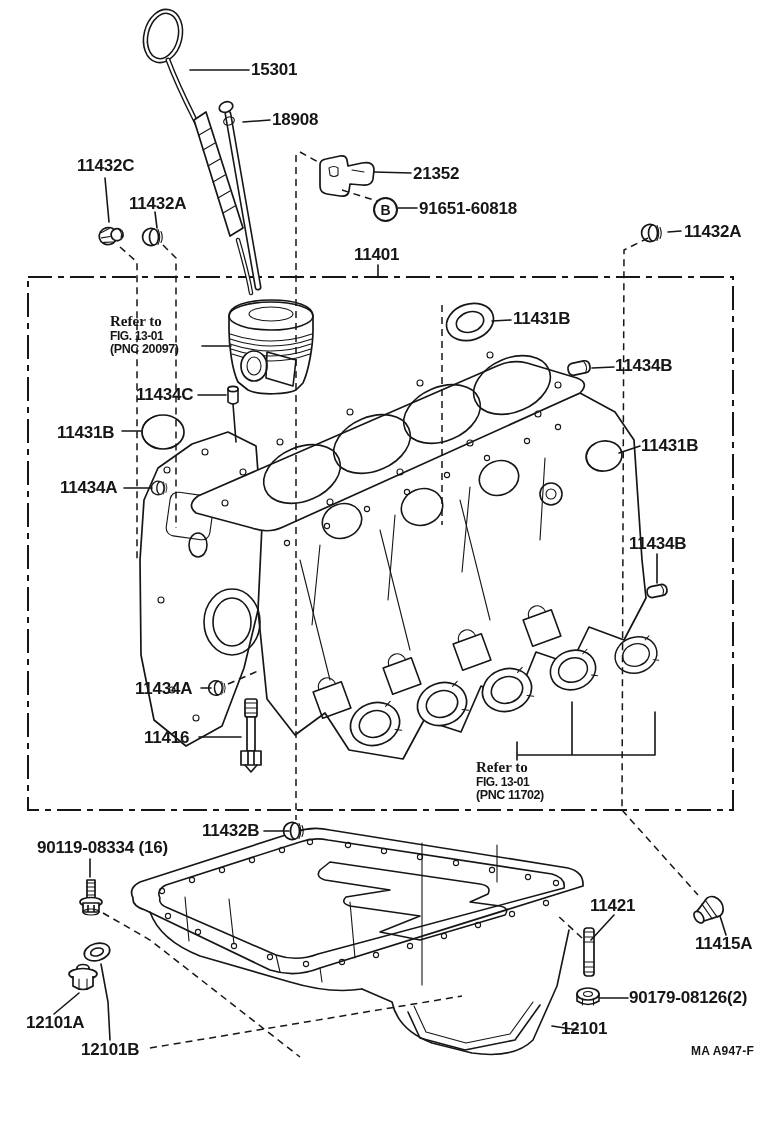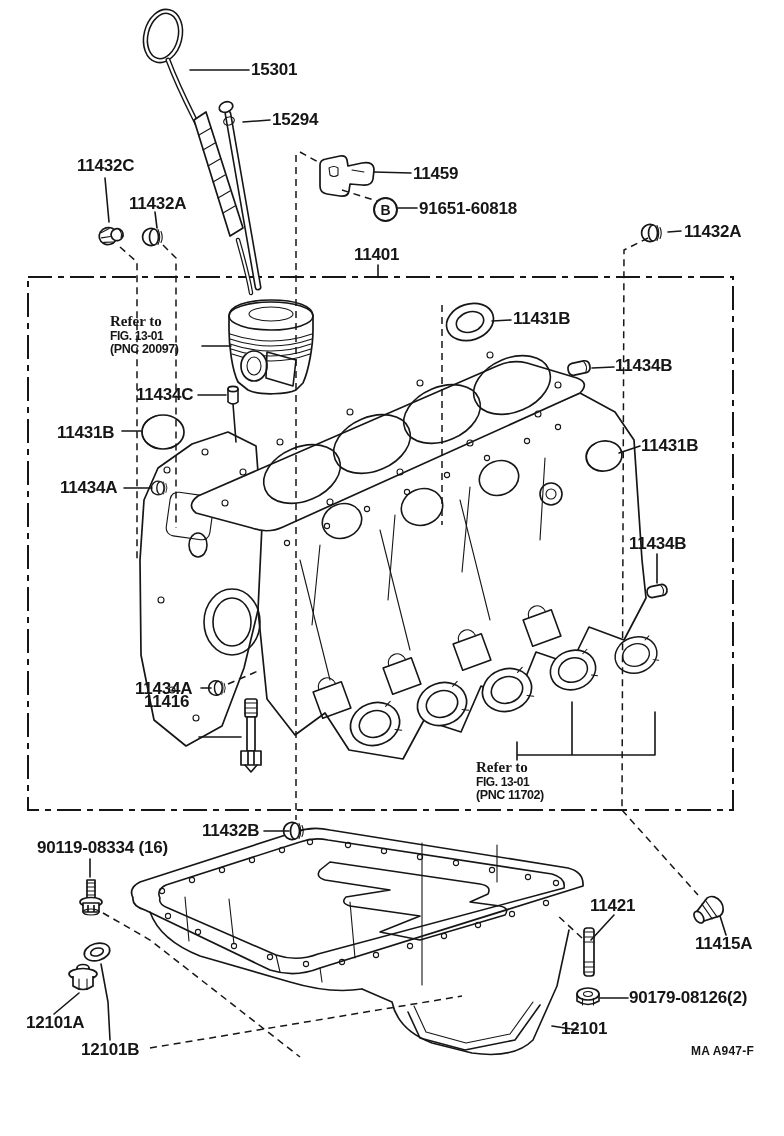--- a/index.html
+++ b/index.html
@@ -315,44 +315,44 @@
     <path class="dsh" d="M648,238 L624,250 L622,808"></path>
     <path class="dsh" d="M622,810 L698,895"></path>
     <path class="dsh" d="M103,913 L150,940 L300,1057"></path>
     <path class="dsh" d="M150,1048 L462,996"></path>
     <path class="dsh" d="M228,684 L258,671"></path>
     <path class="dsh" d="M582,938 L556,914"></path>
   </g>
 </svg>
 
   <div class="lbl" style="left:251px;top:61px">15301</div>
-  <div class="lbl" style="left:272px;top:111px">15294</div>
+  <div class="lbl" style="left:272px;top:111px">18908</div>
   <div class="lbl" style="left:77px;top:157px">11432C</div>
   <div class="lbl" style="left:129px;top:195px">11432A</div>
-  <div class="lbl" style="left:413px;top:165px">11459</div>
+  <div class="lbl" style="left:413px;top:165px">21352</div>
   <div class="bchip" style="left:373px;top:197px">B</div>
   <div class="lbl" style="left:419px;top:200px">91651-60818</div>
   <div class="lbl" style="left:684px;top:223px">11432A</div>
   <div class="lbl" style="left:354px;top:246px">11401</div>
 
   <div class="note" style="left:110px;top:313px">
     <div class="n1">Refer to</div>
     <div class="n2">FIG. 13-01</div>
     <div class="n3">(PNC 20097)</div>
   </div>
 
   <div class="lbl" style="left:513px;top:310px">11431B</div>
   <div class="lbl" style="left:615px;top:357px">11434B</div>
   <div class="lbl" style="left:136px;top:386px">11434C</div>
   <div class="lbl" style="left:57px;top:424px">11431B</div>
   <div class="lbl" style="left:60px;top:479px">11434A</div>
   <div class="lbl" style="left:641px;top:437px">11431B</div>
   <div class="lbl" style="left:629px;top:535px">11434B</div>
   <div class="lbl" style="left:135px;top:680px">11434A</div>
-  <div class="lbl" style="left:144px;top:693px">11416</div>
+  <div class="lbl" style="left:144px;top:729px">11416</div>
 
   <div class="note" style="left:476px;top:759px">
     <div class="n1">Refer to</div>
     <div class="n2">FIG. 13-01</div>
     <div class="n3">(PNC 11702)</div>
   </div>
 
   <div class="lbl" style="left:202px;top:822px">11432B</div>
   <div class="lbl" style="left:37px;top:839px">90119-08334 (16)</div>
   <div class="lbl" style="left:590px;top:897px">11421</div>

